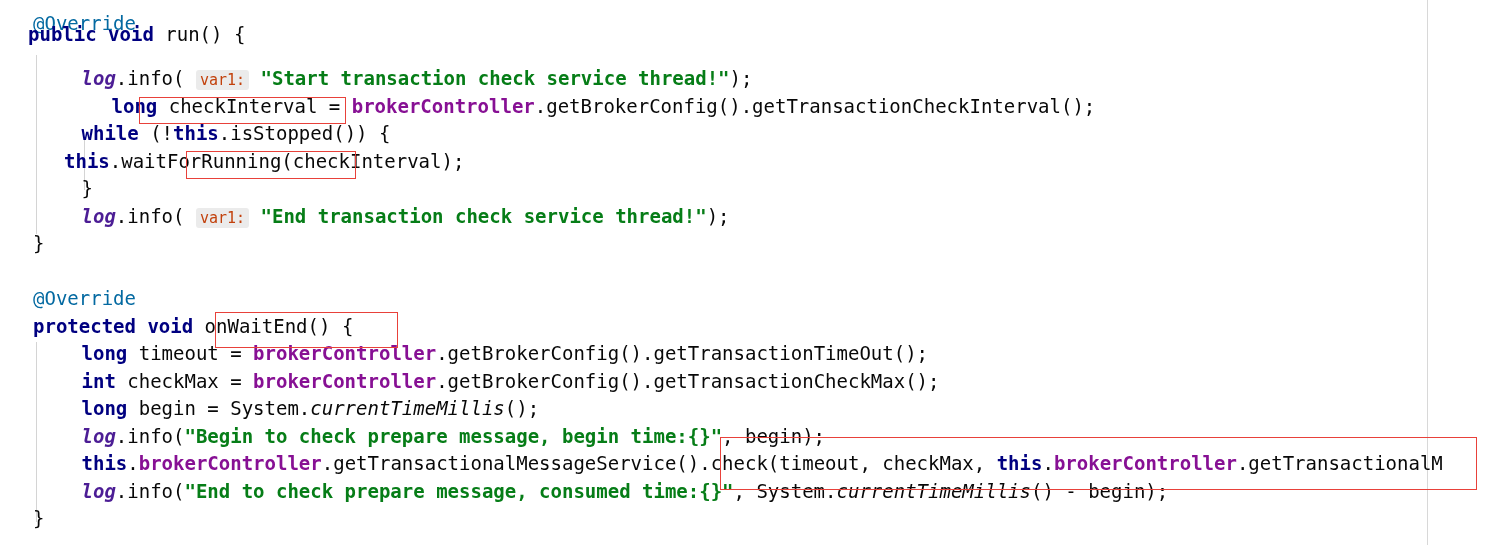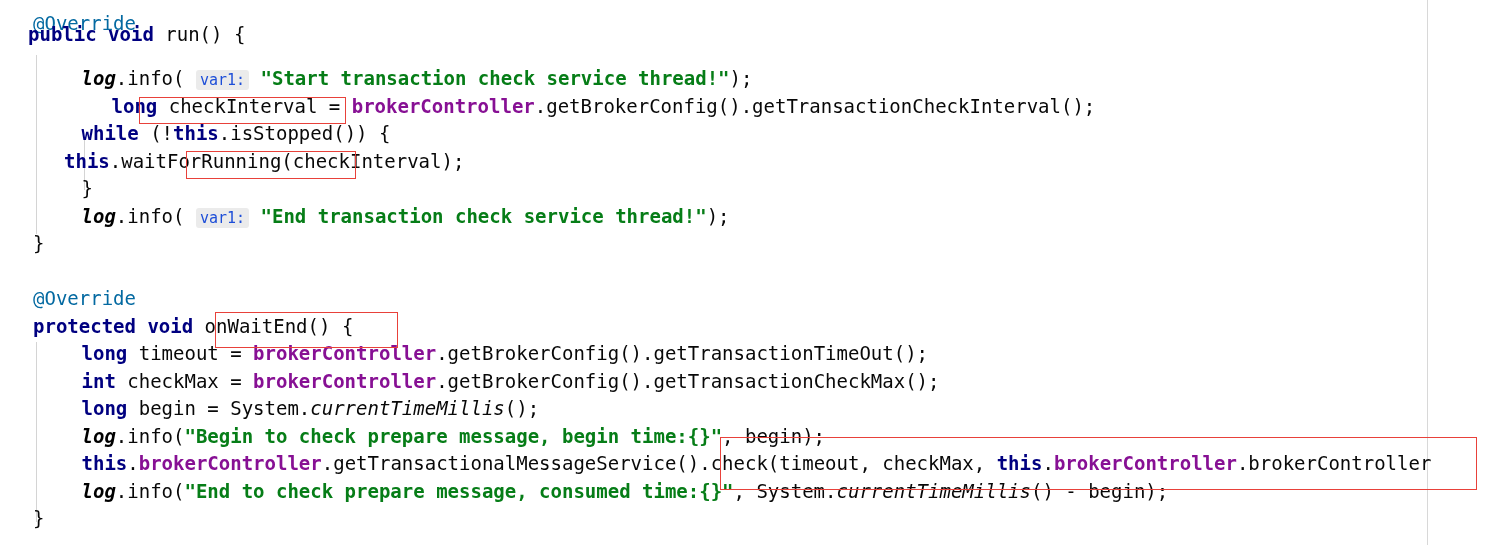--- a/index.html
+++ b/index.html
@@ -46,25 +46,25 @@
     font-size:19px;
     letter-spacing:0px;
     color:#080808;
     padding-left:33px;
   }
   
   .kw{color:#000080;font-weight:bold;}
   .str{color:#067D17;font-weight:bold;}
   .anno{color:#0369a1;}
   .fld{color:#871094;font-weight:bold;}
-  .fld-i{color:#000000;font-weight:bold;font-style:italic;margin-top:21px;}
+  .fld-i{color:#4c1d95;font-weight:bold;font-style:italic;margin-top:21px;}
   .stat{font-style:italic;color:#080808;}
   .pln{color:#080808;}
   .hint{
-    color:#1d4ed8;
+    color:#c2410c;
     background:#ebebeb;
     border-radius:3px;
     font-size:15px;
     padding:1px 4px 1px 4px;
   }
   
   .redbox{
     position:absolute;
     border:1.6px solid #E8413A;
     box-sizing:border-box;
@@ -95,21 +95,21 @@
       <div class="line" style="top: 175px; padding-left: 81.5px;"><span class="pln">}</span></div>
       <div class="line" style="top: 202.5px; padding-left: 81.5px;"><span class="fld-i">log</span><span class="pln">.info(</span><span class="pln"> </span><span class="hint">var1:</span><span class="pln"> </span><span class="str">"End transaction check service thread!"</span><span class="pln">);</span></div>
       <div class="line" style="top: 230px; padding-left: 33px;"><span class="pln">}</span></div>
       <div class="line" style="top: 257.5px; padding-left: 33px;"></div>
       <div class="line" style="top: 285px; padding-left: 33px;"><span class="anno">@Override</span></div>
       <div class="line" style="top: 312.5px; padding-left: 33px;"><span class="kw">protected</span><span class="pln"> </span><span class="kw">void</span><span class="pln"> onWaitEnd() {</span></div>
       <div class="line" style="top: 340px; padding-left: 81.5px;"><span class="kw">long</span><span class="pln"> timeout = </span><span class="fld">brokerController</span><span class="pln">.getBrokerConfig().getTransactionTimeOut();</span></div>
       <div class="line" style="top: 367.5px; padding-left: 81.5px;"><span class="kw">int</span><span class="pln"> checkMax = </span><span class="fld">brokerController</span><span class="pln">.getBrokerConfig().getTransactionCheckMax();</span></div>
       <div class="line" style="top: 395px; padding-left: 81.5px;"><span class="kw">long</span><span class="pln"> begin = System.</span><span class="stat">currentTimeMillis</span><span class="pln">();</span></div>
       <div class="line" style="top: 422.5px; padding-left: 81.5px;"><span class="fld-i">log</span><span class="pln">.info(</span><span class="str">"Begin to check prepare message, begin time:{}"</span><span class="pln">, begin);</span></div>
-      <div class="line" style="top: 450px; padding-left: 81.5px;"><span class="kw">this</span><span class="pln">.</span><span class="fld">brokerController</span><span class="pln">.getTransactionalMessageService().check(timeout, checkMax, </span><span class="kw">this</span><span class="pln">.</span><span class="fld">brokerController</span><span class="pln">.brokerController</span></div>
+      <div class="line" style="top: 450px; padding-left: 81.5px;"><span class="kw">this</span><span class="pln">.</span><span class="fld">brokerController</span><span class="pln">.getTransactionalMessageService().check(timeout, checkMax, </span><span class="kw">this</span><span class="pln">.</span><span class="fld">brokerController</span><span class="pln">.getTransactionalM</span></div>
       <div class="line" style="top: 477.5px; padding-left: 81.5px;"><span class="fld-i">log</span><span class="pln">.info(</span><span class="str">"End to check prepare message, consumed time:{}"</span><span class="pln">, System.</span><span class="stat">currentTimeMillis</span><span class="pln">() - begin);</span></div>
       <div class="line" style="top: 505px; padding-left: 33px;"><span class="pln">}</span></div>
     </div>
 
   <div id="highlight-layer">
       <div class="redbox" style="left: 139px; top: 97px; width: 207px; height: 27px; border-color: rgb(232, 65, 58);"></div>
       <div class="redbox" style="left: 186px; top: 151px; width: 170px; height: 28px; border-color: rgb(232, 65, 58);"></div>
       <div class="redbox" style="left: 215px; top: 312px; width: 183px; height: 36px; border-color: rgb(232, 65, 58);"></div>
       <div class="redbox" style="left: 720px; top: 437px; width: 757px; height: 53px; border-color: rgb(232, 65, 58);"></div>
     </div>

